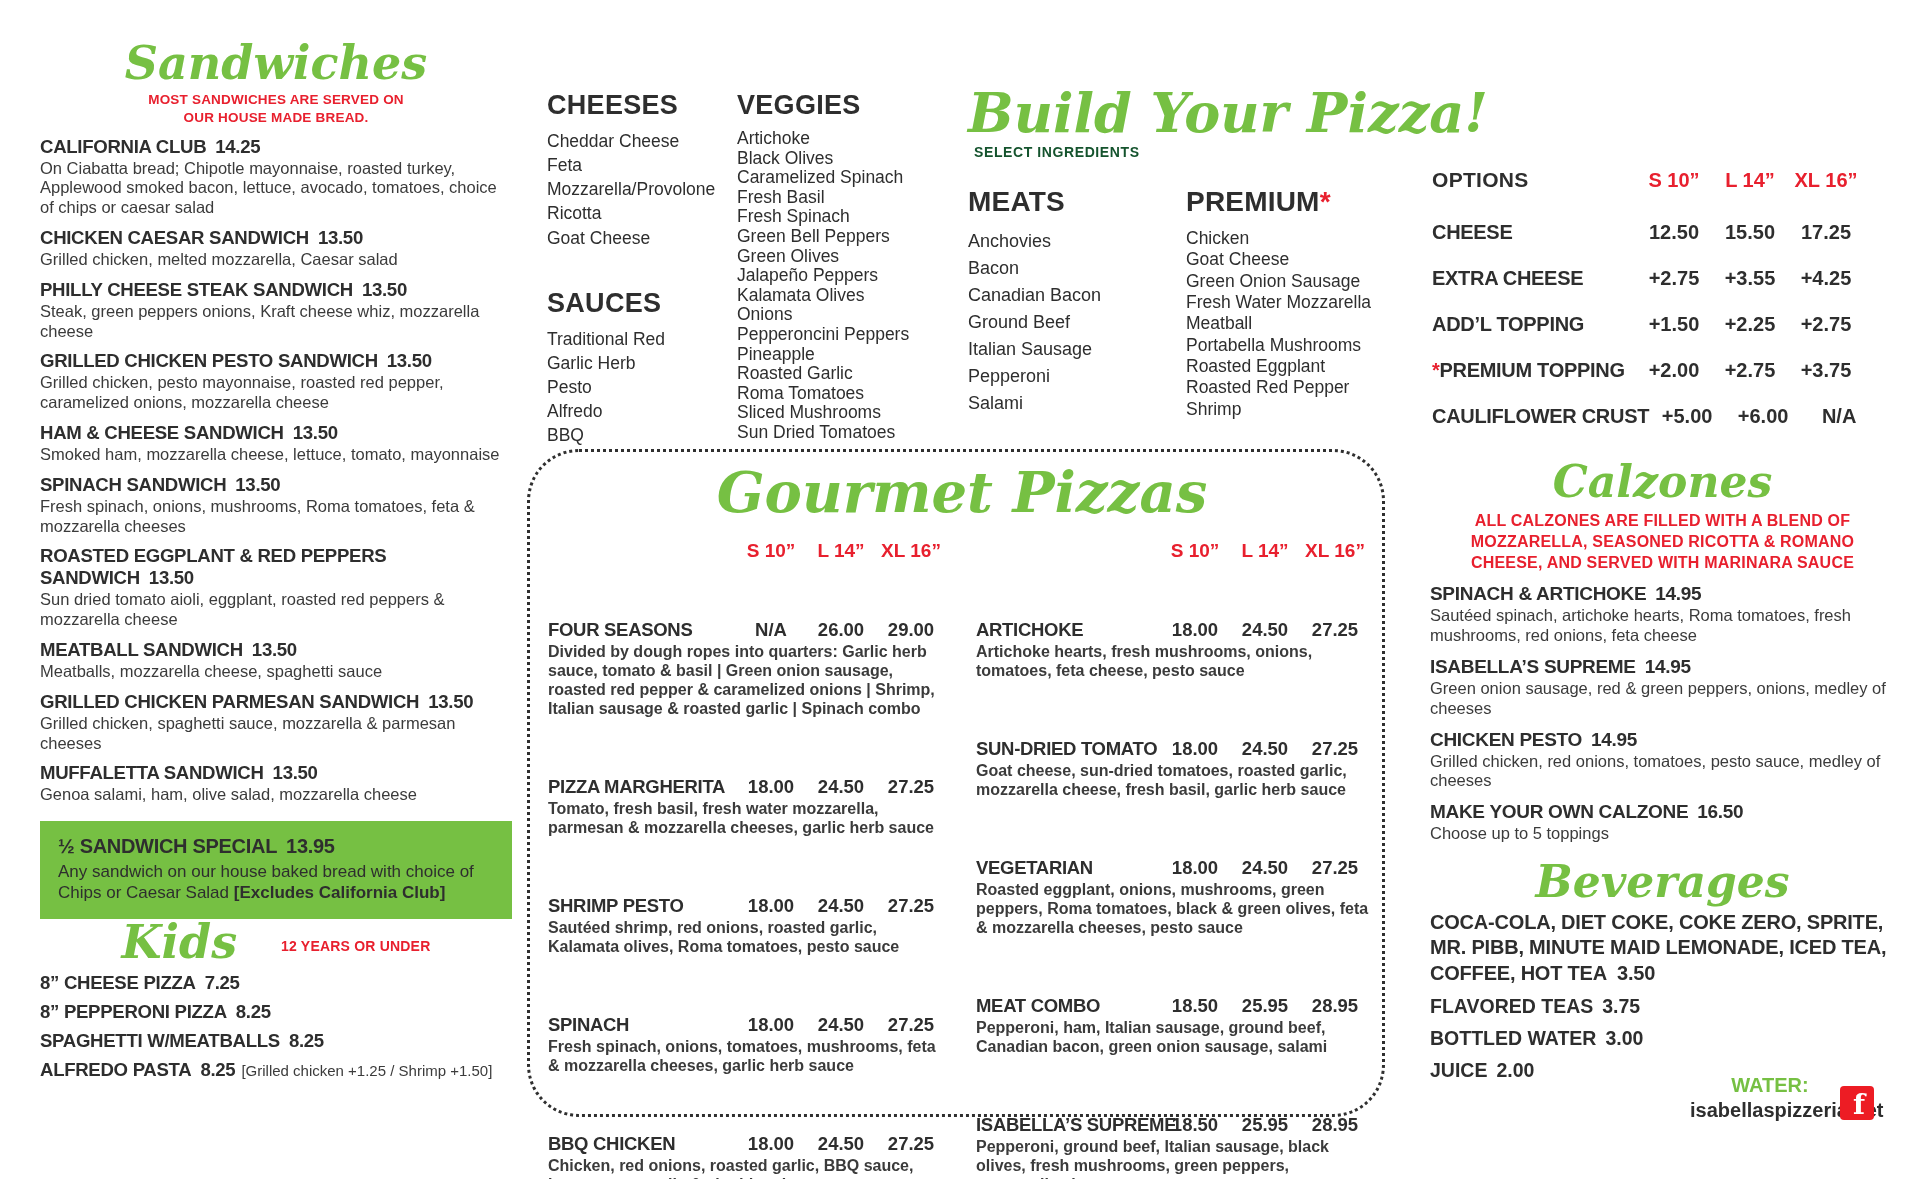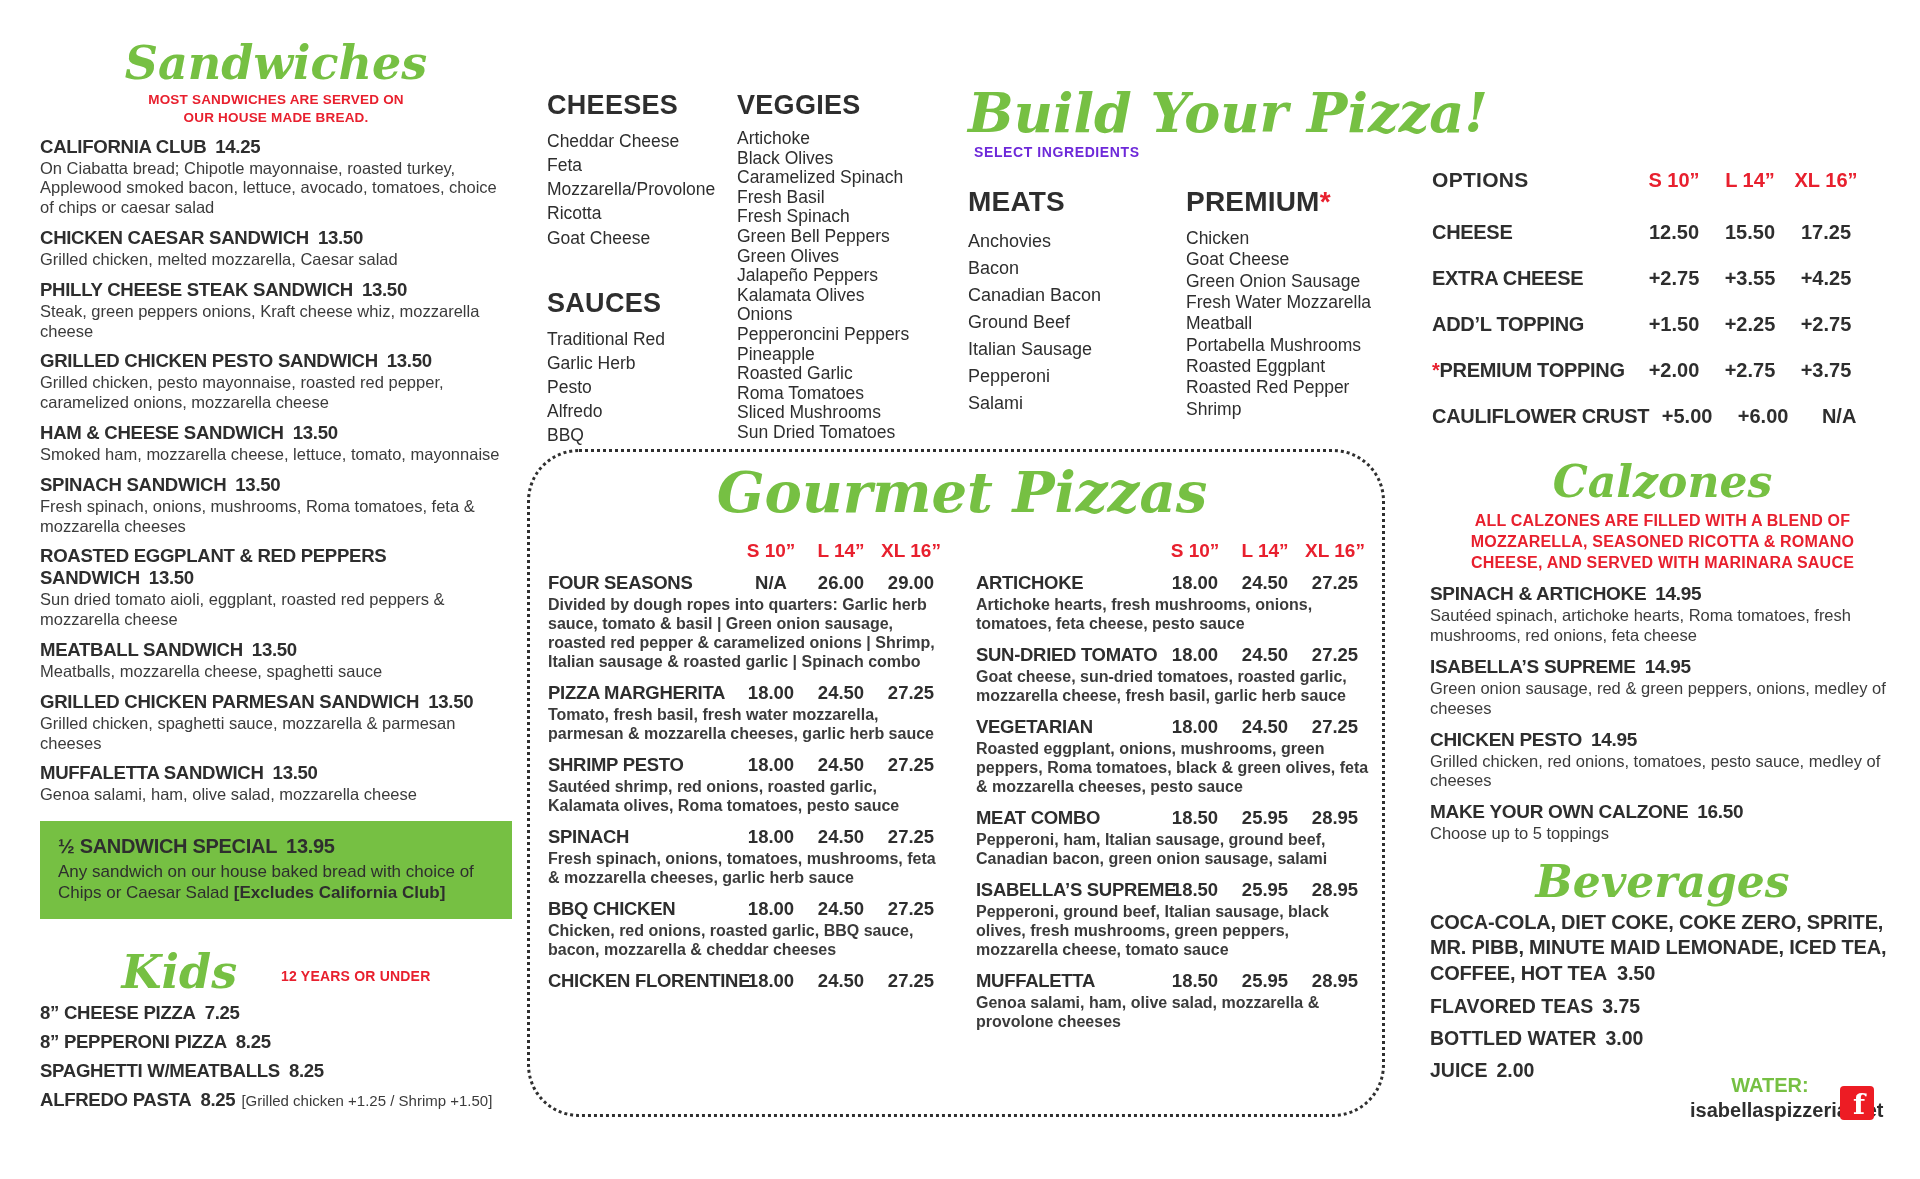--- a/index.html
+++ b/index.html
@@ -17,39 +17,39 @@
   .sand-item { margin-top: 9px; }
   .item-line .nm, .item-line .pr { font-weight: 700; font-size: 18.6px; letter-spacing: -0.3px; }
   .item-line .pr { margin-left: 9px; }
   .idesc { font-size: 16.5px; line-height: 1.2; color: #3b3b3b; margin-top: 1px; }
 
   .special-box { background: #76c043; margin-top: 16px; padding: 14px 18px 15px; }
   .special-box .item-line .nm, .special-box .item-line .pr { font-size: 20px; }
   .special-box .idesc { color: #2e2e2e; font-size: 17px; line-height: 1.25; margin-top: 3px; }
   .special-box .idesc strong { font-weight: 700; }
 
-  #kids-head { display: flex; justify-content: center; align-items: flex-end; margin-top: 30px; gap: 40px; }
+  #kids-head { display: flex; justify-content: center; align-items: flex-end; margin-top: 0; gap: 40px; }
   #kids-head .script-title { font-size: 46px; }
   #kids-head .red-note { margin: 0 0 9px 4px; font-size: 14px; }
   .kids-item { margin-top: 7px; }
   .kids-item .note { font-size: 15px; font-weight: 400; color: #3b3b3b; margin-left: 6px; letter-spacing: 0; }
 
   
   #cheese-col  { left: 547px; top: 90px; width: 195px; }
   #veggies-col { left: 737px; top: 90px; width: 235px; }
   .ing-head { font-size: 27px; font-weight: 700; letter-spacing: .3px; margin-bottom: 8px; }
   .ing-list .ing { font-size: 17.5px; }
   .lh-loose .ing { line-height: 1.38; }
   .lh-tight .ing { line-height: 1.12; }
   #sauces-block { margin-top: 38px; }
 
   
   #build-col { left: 968px; top: 86px; width: 470px; }
   #build-title { font-size: 54px; white-space: nowrap; }
-  #build-sub { color: #6d28d9; font-weight: 700; font-size: 14px; letter-spacing: .6px; margin: 4px 0 0 6px; }
+  #build-sub { color: #14532d; font-weight: 700; font-size: 14px; letter-spacing: .6px; margin: 4px 0 0 6px; }
   .build-cols { display: flex; margin-top: 26px; }
   .build-col-meats { width: 218px; }
   .build-head { font-size: 28px; font-weight: 700; margin-bottom: 10px; letter-spacing: .2px; }
   .prem-star { color: #e8202e; }
   .meats-list .ing { font-size: 18px; line-height: 1.5; }
   .prem-list  .ing { font-size: 17.5px; line-height: 1.22; }
 
   
   #options-col { left: 1432px; top: 168px; width: 432px; }
   .opt-row { display: grid; grid-template-columns: 1fr 76px 76px 76px; align-items: baseline; margin-bottom: 23px; }
@@ -62,21 +62,21 @@
 
   
   #gourmet { left: 527px; top: 449px; width: 858px; height: 668px; border: 3.5px dotted #2f2f2f; border-radius: 52px; }
   #gourmet-title { position: absolute; top: 12px; left: 12px; right: 0; text-align: center; font-size: 56px; }
   #gp-left  { position: absolute; left: 18px;  top: 88px; width: 398px; }
   #gp-right { position: absolute; left: 446px; top: 88px; width: 394px; }
   .gp-row { display: grid; grid-template-columns: minmax(0,1fr) 70px 70px 70px; align-items: baseline; }
   .gp-hdr { margin-bottom: 10px; }
   .gp-hdr .sz { color: #e8202e; font-weight: 700; font-size: 19px; text-align: center; white-space: nowrap; }
   .gp-item { margin-bottom: 11px; }
-  .gp-name { font-weight: 700; font-size: 18.5px; letter-spacing: -0.3px; white-space: nowrap; }
+  .gp-name { font-weight: 700; font-size: 18.5px; letter-spacing: -0.3px; white-space: nowrap; margin-top: 47px; }
   .gp-price { font-weight: 700; font-size: 18.5px; text-align: center; }
   .gp-desc { font-size: 16px; line-height: 1.19; color: #3b3b3b; margin-top: 1px; font-weight: bold; }
 
   
   #calzones { left: 1430px; top: 460px; width: 465px; }
   #calzones .script-title, #beverages .script-title { font-size: 44px; text-align: center; }
   #calzones .red-note { margin-top: 6px; font-size: 16px; max-width: 450px; margin-left: auto; margin-right: auto; }
   .cal-item { margin-top: 10px; }
   .cal-item .nm, .cal-item .pr { font-size: 19px; }
 

